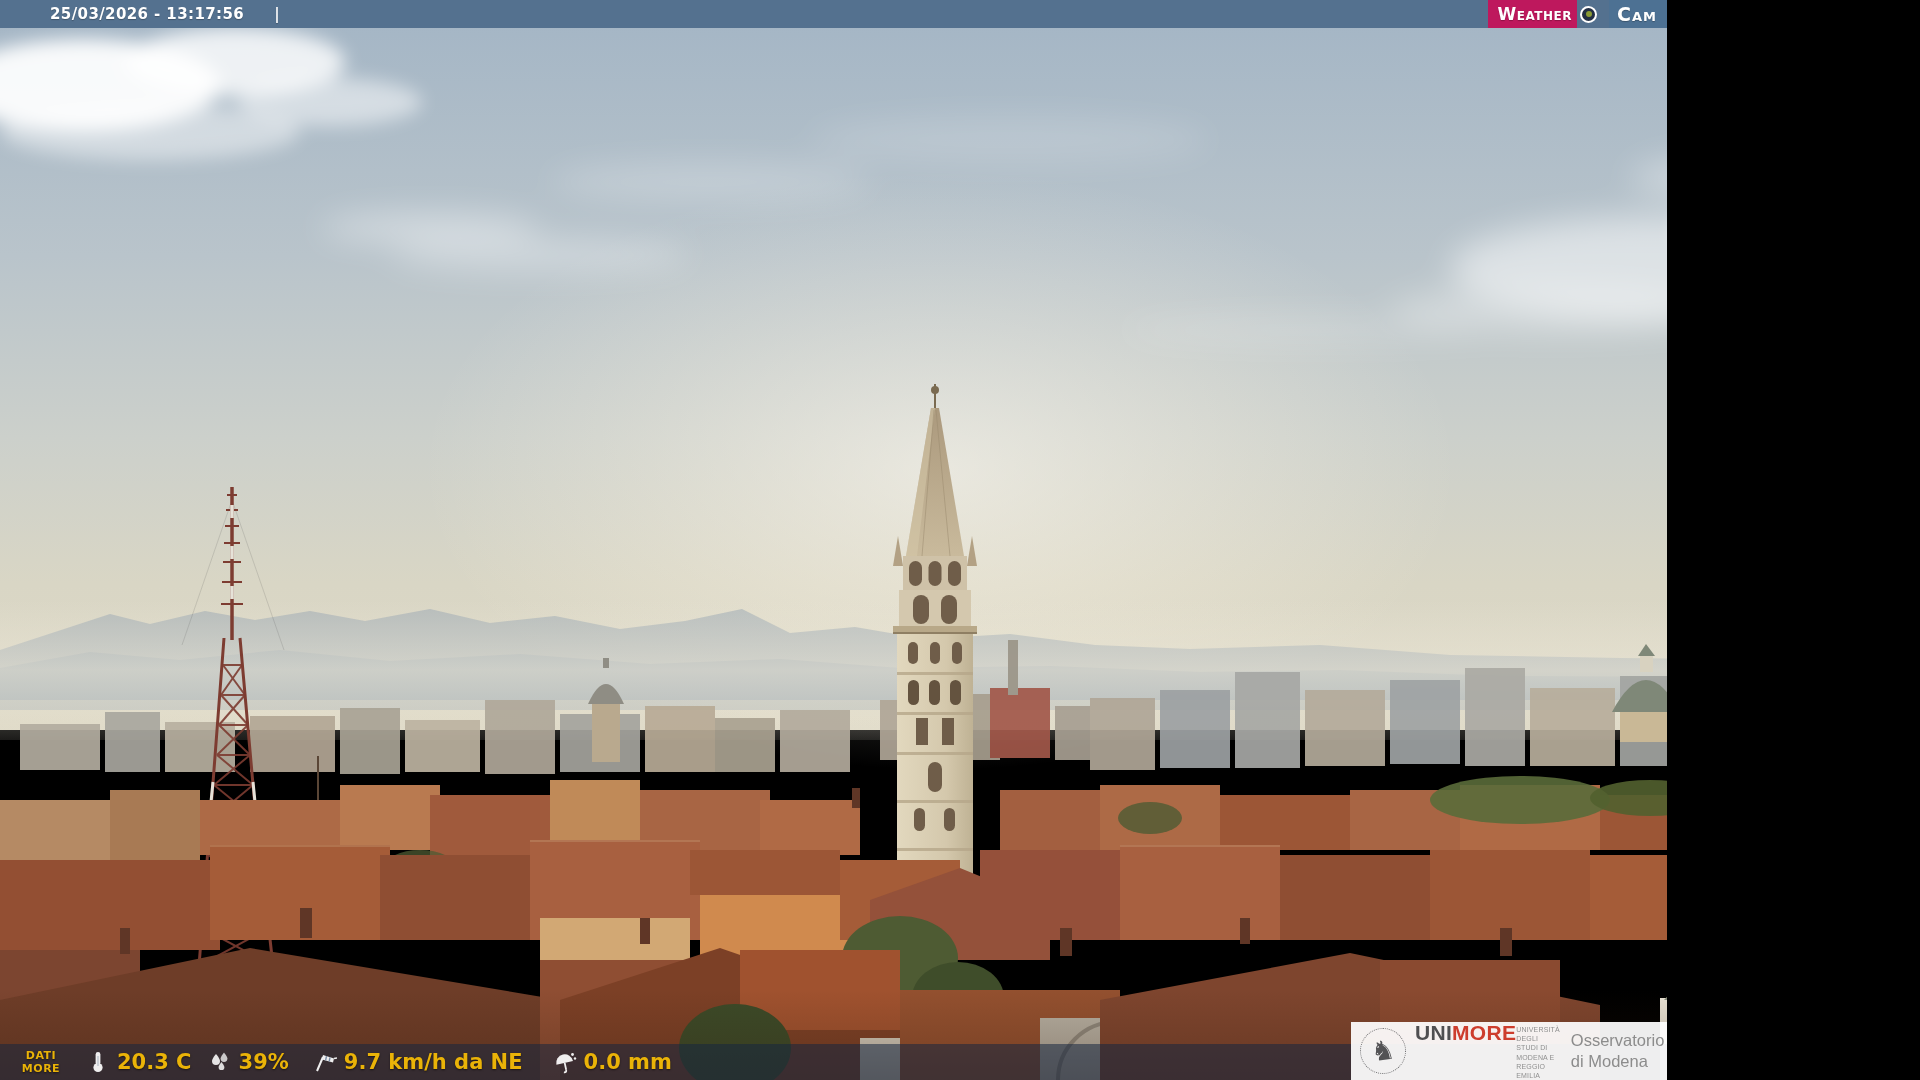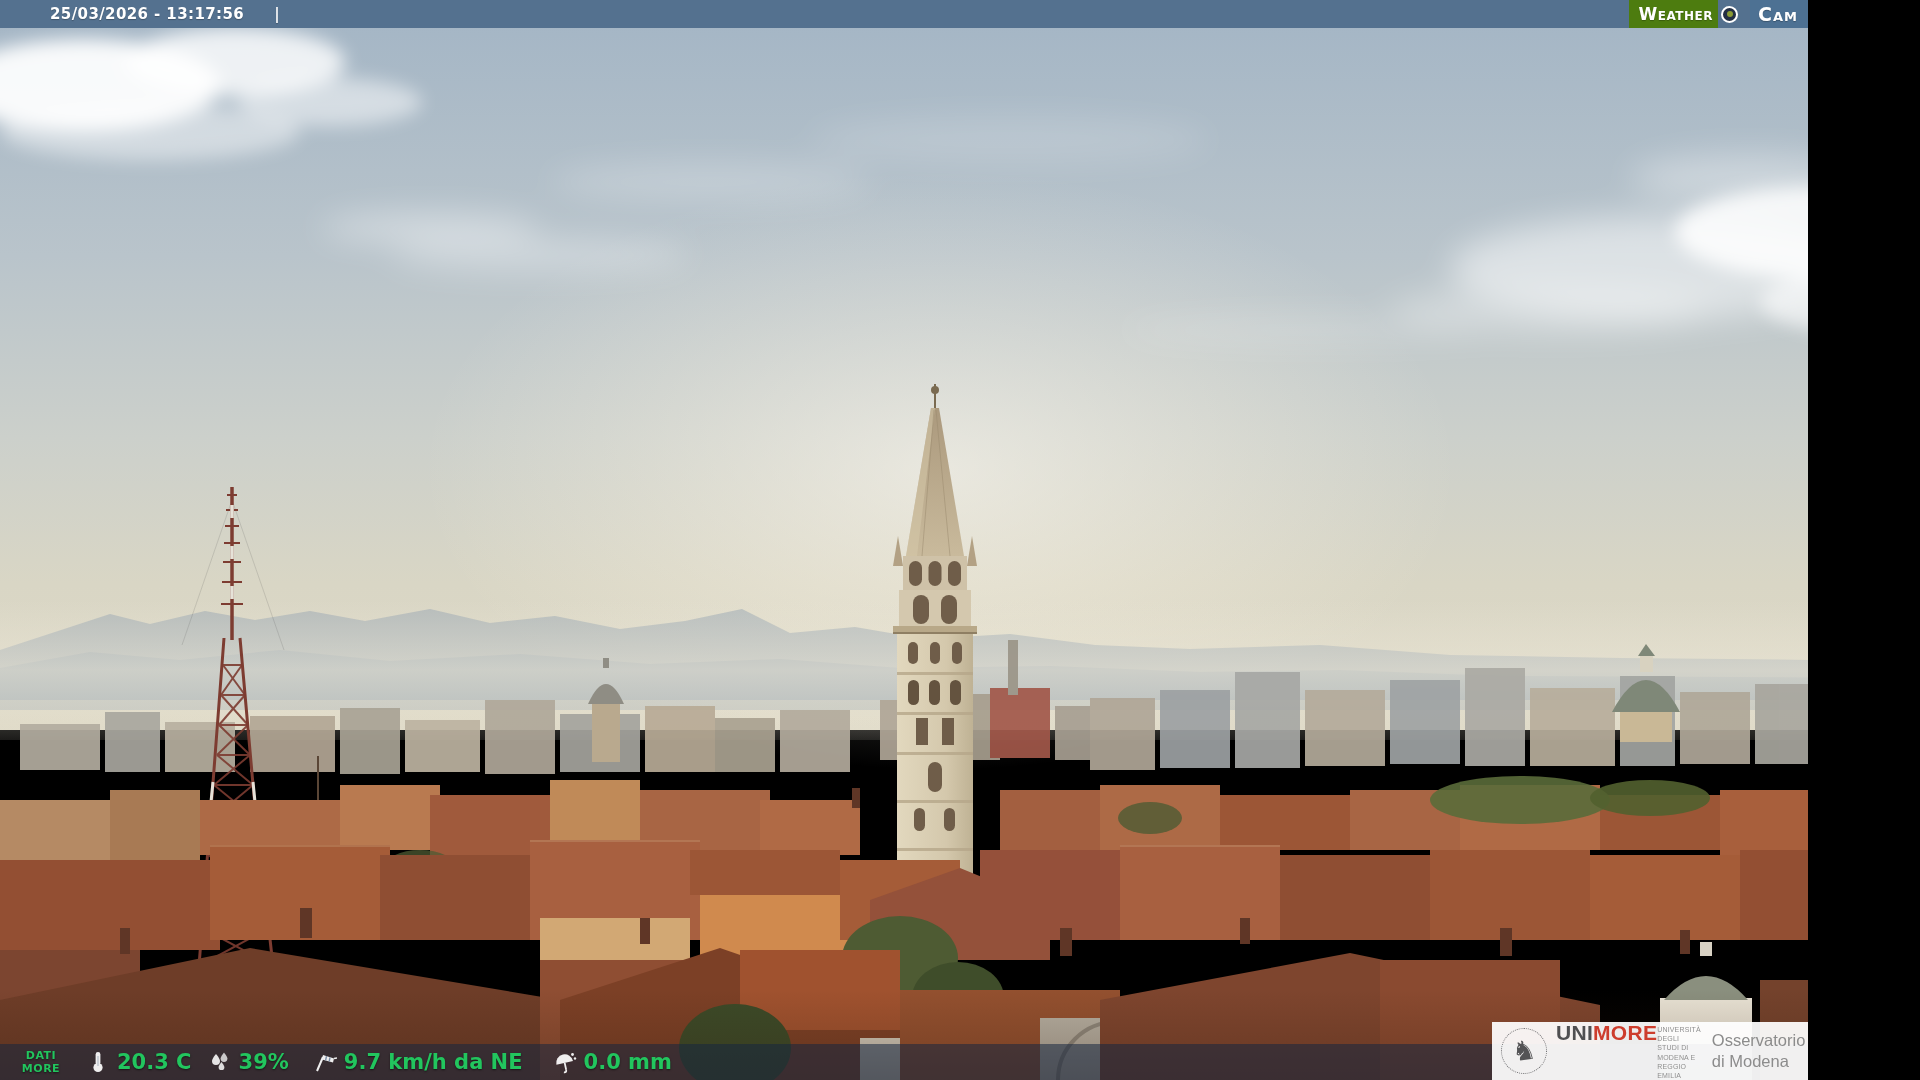--- a/index.html
+++ b/index.html
@@ -1,39 +1,39 @@
 <!DOCTYPE html>
 <html><head>
 <meta charset="utf-8">
 <style>
   html,body{margin:0;padding:0;background:#000;overflow:hidden;}
-  .stage{position:relative;width:1808px;height:1080px;overflow:hidden;
+  .stage{position:relative;width:1667px;height:1080px;overflow:hidden;
          font-family:"DejaVu Sans",sans-serif;}
   .scene{position:absolute;top:0;left:0;width:1920px;height:1080px;display:block;}
 
   
   .topbar{position:absolute;top:0;left:0;right:0;height:28px;background:#54718f;
           display:flex;align-items:center;color:#fff;font-size:15px;font-weight:bold;
           letter-spacing:.4px;text-shadow:0 1px 1px rgba(0,0,0,.25);z-index:5;}
   .topbar .dt{margin-left:50px;white-space:nowrap;}
   .topbar .sep{margin:0 30px;opacity:.95;}
   .topbar .title{white-space:nowrap;}
   .wcam{margin-left:auto;height:28px;display:flex;align-items:stretch;font-variant:small-caps;}
-  .wcam .wseg{background:#4d7c0f;display:flex;align-items:center;padding:0 5px 0 10px;
+  .wcam .wseg{background:#be185d;display:flex;align-items:center;padding:0 5px 0 10px;
               font-size:17px;letter-spacing:.5px;}
   .wcam .dot{width:13px;height:13px;border:2px solid #fff;border-radius:50%;
              background:#222e44;display:flex;align-items:center;justify-content:center;
              margin:0 0 0 3px;align-self:center;}
   .wcam .dot i{width:6px;height:6px;border-radius:50%;background:#8a9a34;display:block;}
   .wcam .cseg{background:#4d7193;display:flex;align-items:center;padding:0 10px 0 8px;
               font-size:19px;letter-spacing:1px;margin-left:12px;}
 
   
   .botbar{position:absolute;left:0;right:0;bottom:0;height:36px;
-          background:rgba(22,38,64,.55);display:flex;align-items:center;color:#22c55e;
+          background:rgba(22,38,64,.55);display:flex;align-items:center;color:#eab308;
           z-index:5;text-shadow:0 1px 2px rgba(0,0,0,.55);}
   .dati{margin-left:12px;width:58px;text-align:center;font-size:11px;font-weight:bold;
         line-height:1.2;letter-spacing:.5px;}
   .wgroup{display:flex;align-items:center;gap:7px;}
   .wgroup .val{font-size:21px;font-weight:bold;white-space:nowrap;}
   .wicon{width:24px;height:24px;opacity:.92;flex:0 0 auto;}
   .g1{margin-left:16px;} .g2{margin-left:16px;} .g3{margin-left:24px;} .g4{margin-left:30px;}
 
   
   .plate{position:absolute;right:0;bottom:0;width:316px;height:58px;

